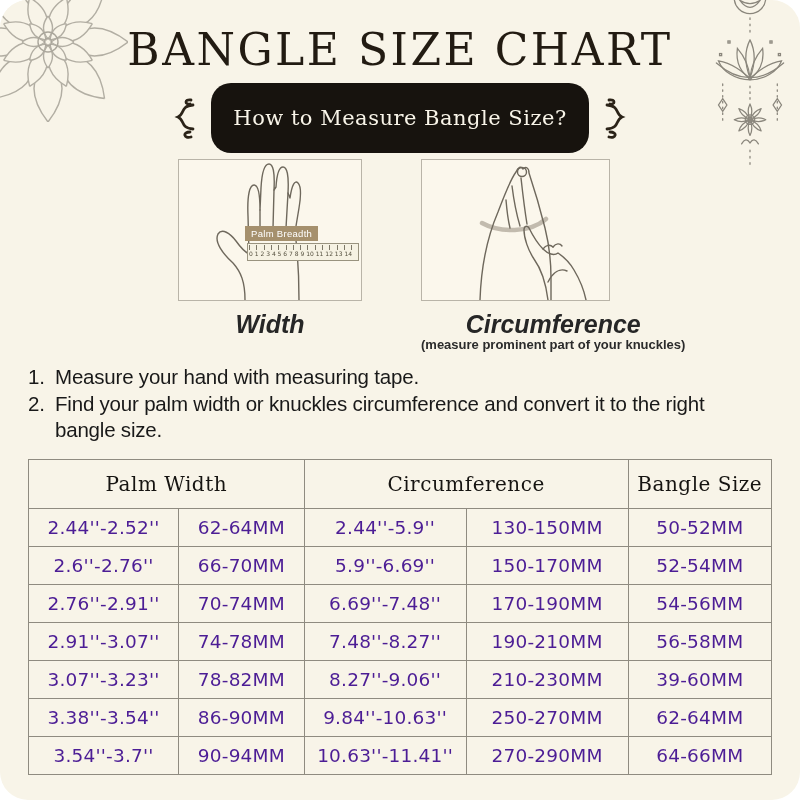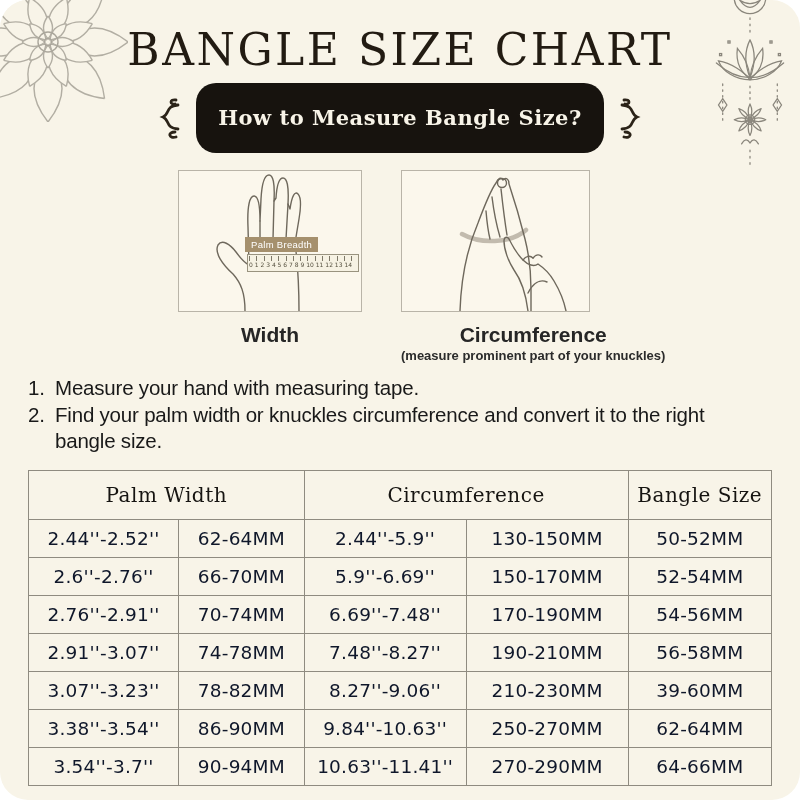--- a/index.html
+++ b/index.html
@@ -16,26 +16,26 @@
     font-family:"DejaVu Serif", serif; font-weight:400;
     font-size:44px; line-height:48px; letter-spacing:2.5px; color:#221b12;
     position:relative; z-index:1;
   }
   .badge-row{
     margin-top:9px; display:flex; align-items:center; justify-content:center; gap:11px;
     position:relative; z-index:1;
   }
   .badge{
     background:#17130e; color:#f8f4e8; border-radius:20px;
-    font-family:"DejaVu Serif", serif; font-weight:700;
+    font-family:"DejaVu Serif", serif; font-weight:400;
     font-size:21px; line-height:38px; padding:16px 22px; letter-spacing:0.5px;text-align:right;
   }
   .flourish{width:30px; height:42px;}
   
-  .figures{margin-top:17px; padding-left:178px; display:flex; gap:39px; align-items:flex-start; position:relative; z-index:1;}
+  .figures{margin-top:6px; padding-left:178px; display:flex; gap:59px; align-items:flex-start; position:relative; z-index:1;}
   .figure{text-align:center;}
   .figure-box{
     height:140px; border:1px solid #b9b4a8; background:#fbf7ec; position:relative;
   }
   .figure-box.left{width:182px;}
   .figure-box.right{width:187px;}
   .figure-box svg{position:absolute; left:0; top:0;}
   .ruler{
     position:absolute; left:68px; top:83px; width:112px; height:18px;
     background:#f6f2e3; border:1px solid #99937f; box-sizing:border-box;
@@ -46,21 +46,21 @@
   }
   .ruler-numbers{
     font-family:"DejaVu Sans", sans-serif; font-size:6px; line-height:8px;
     color:#55503f; white-space:nowrap; text-align:left; padding-left:1px;
   }
   .ruler-tag{
     position:absolute; left:66px; top:66px; background:#a5906d; color:#ffffff;
     font-size:9.5px; line-height:15px; padding:0 6px; letter-spacing:0.3px;
   }
   .figure-label{
-    margin-top:11px; font-weight:bold; font-size:21px; color:#262626; line-height:24px;
+    margin-top:11px; font-weight:bold; font-size:25px; color:#262626; line-height:24px;font-style:italic;
   }
   .figure-sublabel{
     position:relative; left:50%; transform:translateX(-50%); width:max-content;
     font-weight:bold; font-size:13px; color:#2b2b2b; margin-top:1px; white-space:nowrap;
   }
   
   .instructions{margin:12px 0 0 28px; width:724px; position:relative; z-index:1;}
   .step{display:flex; font-size:20.5px; line-height:26.5px; color:#191919; letter-spacing:-0.2px;}
   .step-num{width:27px; flex:none;}
   .step-text{flex:1;}
@@ -69,21 +69,21 @@
     width:744px; margin:15px auto 0; border-collapse:collapse; position:relative; z-index:1;
     background:#f8f4e8;
   }
   .size-table th, .size-table td{border:1px solid #8f8b80; text-align:center; padding:0;}
   .size-table th{
     height:48px; font-family:"DejaVu Serif", serif; font-weight:400;
     font-size:20px; color:#161411; letter-spacing:0.5px;
   }
   .size-table td{
     height:37px; font-family:"DejaVu Sans", sans-serif;
-    font-size:18.5px; color:#0f172a; letter-spacing:0.2px;margin-left:19px;
+    font-size:18.5px; color:#4c1d95; letter-spacing:0.2px;margin-left:19px;
   }
   .lineart{stroke:#6e685c; stroke-width:1.4; fill:none; stroke-linecap:round; stroke-linejoin:round;}
   .tape{stroke:#c2bbae; stroke-width:4.5; fill:none; stroke-linecap:round;}
   .orn-stroke{stroke:#aaa69b; fill:none; stroke-width:1.4;}
   .orn-fill{stroke:#b2aea3; fill:#f8f4e8; stroke-width:1.4;}
   .orn2{stroke:#8a867c; fill:none; stroke-width:1.2; stroke-linecap:round;}
   .flo{stroke:#2b2318; stroke-width:2.8; fill:none; stroke-linecap:round;}
 </style>
 </head>
 <body>

